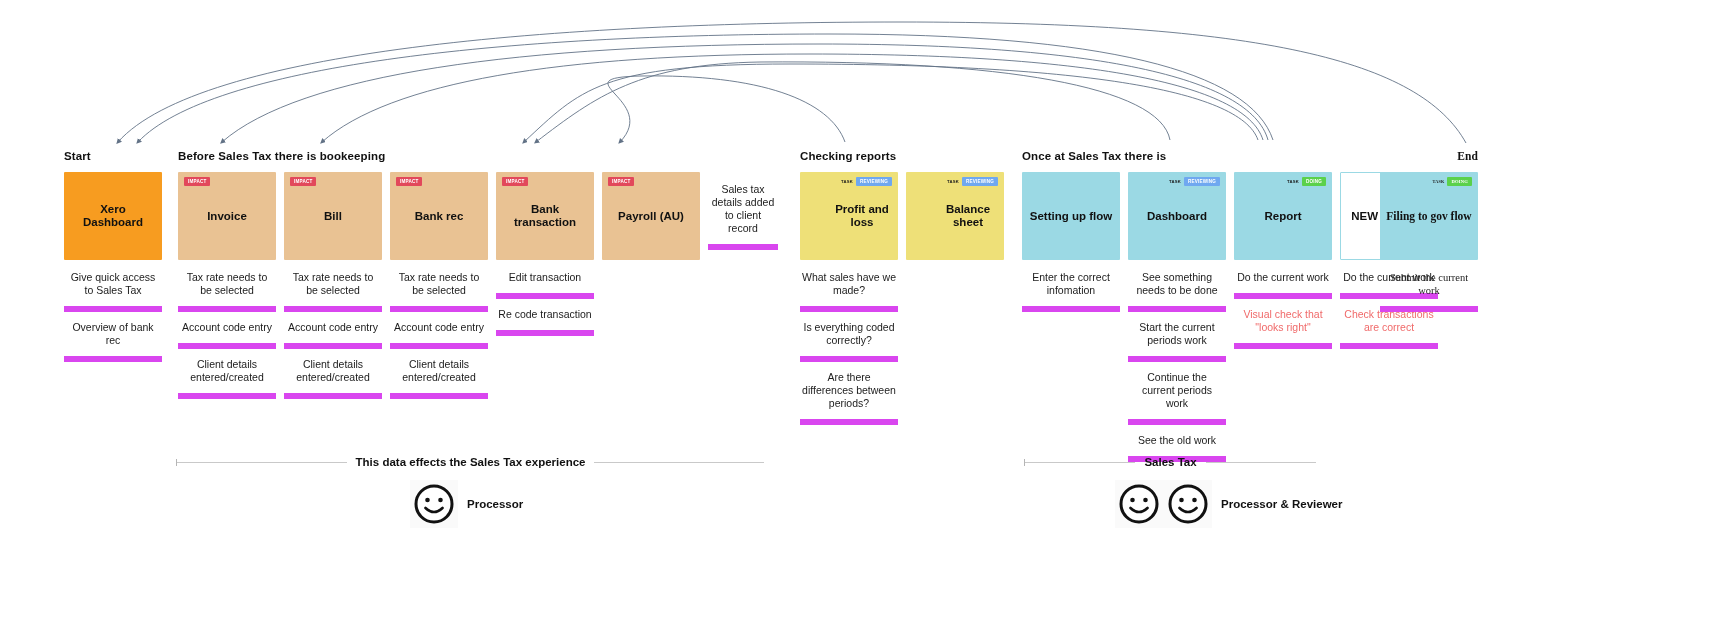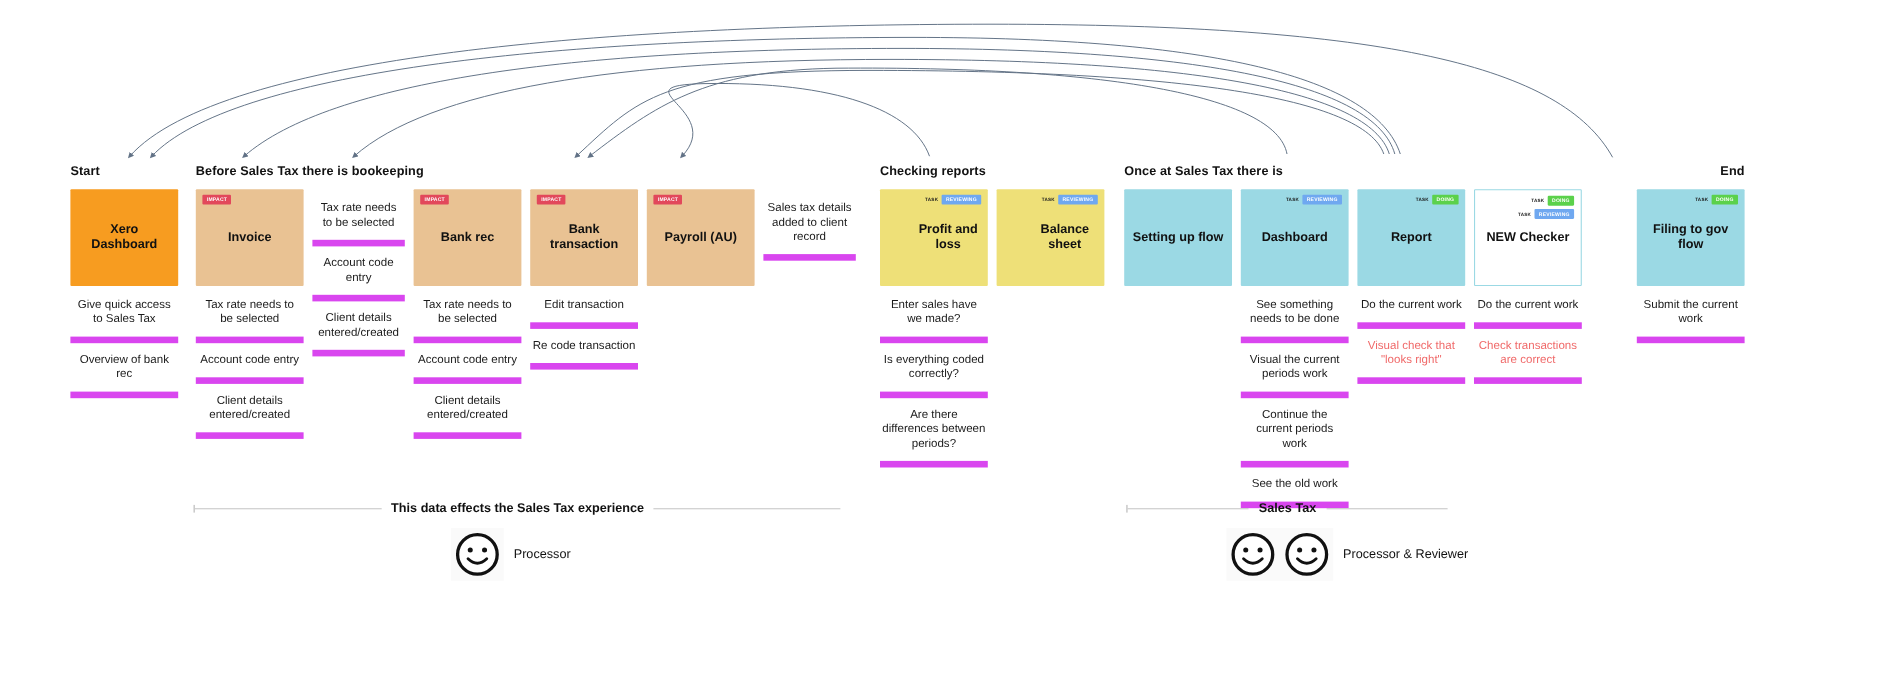--- a/index.html
+++ b/index.html
@@ -61,21 +61,21 @@
 
   
   .lane{position:absolute;display:flex;align-items:center;}
   .lane .tick{width:1px;height:7px;background:#b5b5b5;}
   .lane .rule{flex:1;height:1px;background:#c9c9c9;}
   .lane .lane-label{
     font-size:11.5px;font-weight:bold;color:#111;white-space:nowrap;padding:0 9px;
   }
   .persona{position:absolute;display:flex;align-items:center;gap:9px;}
   .faces{display:flex;gap:5px;background:#fafafa;padding:2px;}
-  .persona-label{font-size:11.5px;font-weight:normal;line-height:13px;color:#111;}
+  .persona-label{font-size:11.5px;font-weight:bold;line-height:13px;color:#111;}
 </style>
 </head>
 <body>
 
 <svg id="arrow-layer" viewBox="0 0 1728 618" xmlns="http://www.w3.org/2000/svg">
   <defs>
     <marker id="ah" markerWidth="7" markerHeight="7" refX="3.2" refY="3" orient="auto">
       <path d="M0,0 L6,3 L0,6 z" fill="#5A6B80"></path>
     </marker>
   </defs>
@@ -118,20 +118,28 @@
               </div>
               <div class="card-title">Invoice</div>
             </div>
             <div class="notes">
               <div class="note">Tax rate needs to be selected</div>
               <div class="note">Account code entry</div>
               <div class="note">Client details entered/created</div>
             </div>
           </div>
           <div class="col">
+            <div class="card tan">
+              <div class="badges left">
+                <div class="badge-row">
+                  <span class="chip impact">IMPACT</span>
+                </div>
+              </div>
+              <div class="card-title">Bill</div>
+            </div>
             <div class="notes">
               <div class="note">Tax rate needs to be selected</div>
               <div class="note">Account code entry</div>
               <div class="note">Client details entered/created</div>
             </div>
           </div>
           <div class="col">
             <div class="card tan">
               <div class="badges left">
                 <div class="badge-row">
@@ -185,21 +193,21 @@
             <div class="card yellow">
               <div class="badges right">
                 <div class="badge-row">
                   <span class="badge-kind">TASK</span>
                   <span class="chip reviewing">REVIEWING</span>
                 </div>
               </div>
               <div class="card-title">Profit and loss</div>
             </div>
             <div class="notes">
-              <div class="note">Enter sales have we made?</div>
+              <div class="note">What sales have we made?</div>
               <div class="note">Is everything coded correctly?</div>
               <div class="note">Are there differences between periods?</div>
             </div>
           </div>
           <div class="col">
             <div class="card yellow">
               <div class="badges right">
                 <div class="badge-row">
                   <span class="badge-kind">TASK</span>
                   <span class="chip reviewing">REVIEWING</span>
@@ -211,34 +219,37 @@
           </div>
         </div>
       </div>
       <div class="section" style="left: 1022px; width: 400px;">
         <div class="section-title">Once at Sales Tax there is</div>
         <div class="cols">
           <div class="col">
             <div class="card blue">
               <div class="card-title">Setting up flow</div>
             </div>
+            <div class="notes">
+              <div class="note">Enter the correct infomation</div>
+            </div>
           </div>
           <div class="col">
             <div class="card blue">
               <div class="badges right">
                 <div class="badge-row">
                   <span class="badge-kind">TASK</span>
                   <span class="chip reviewing">REVIEWING</span>
                 </div>
               </div>
               <div class="card-title">Dashboard</div>
             </div>
             <div class="notes">
               <div class="note">See something needs to be done</div>
-              <div class="note">Visual the current periods work</div>
+              <div class="note">Start the current periods work</div>
               <div class="note">Continue the current periods work</div>
               <div class="note">See the old work</div>
             </div>
           </div>
           <div class="col">
             <div class="card blue">
               <div class="badges right">
                 <div class="badge-row">
                   <span class="badge-kind">TASK</span>
                   <span class="chip doing">DOING</span>
@@ -265,21 +276,21 @@
               </div>
               <div class="card-title">NEW Checker</div>
             </div>
             <div class="notes">
               <div class="note">Do the current work</div>
               <div class="note red">Check transactions are correct</div>
             </div>
           </div>
         </div>
       </div>
-      <div class="section" style="left: 1488px; width: 98px;">
+      <div class="section" style="left: 1380px; width: 98px; font-family: Liberation Serif, serif;">
         <div class="section-title right">End</div>
         <div class="cols">
           <div class="col">
             <div class="card blue">
               <div class="badges right">
                 <div class="badge-row">
                   <span class="badge-kind">TASK</span>
                   <span class="chip doing">DOING</span>
                 </div>
               </div>

